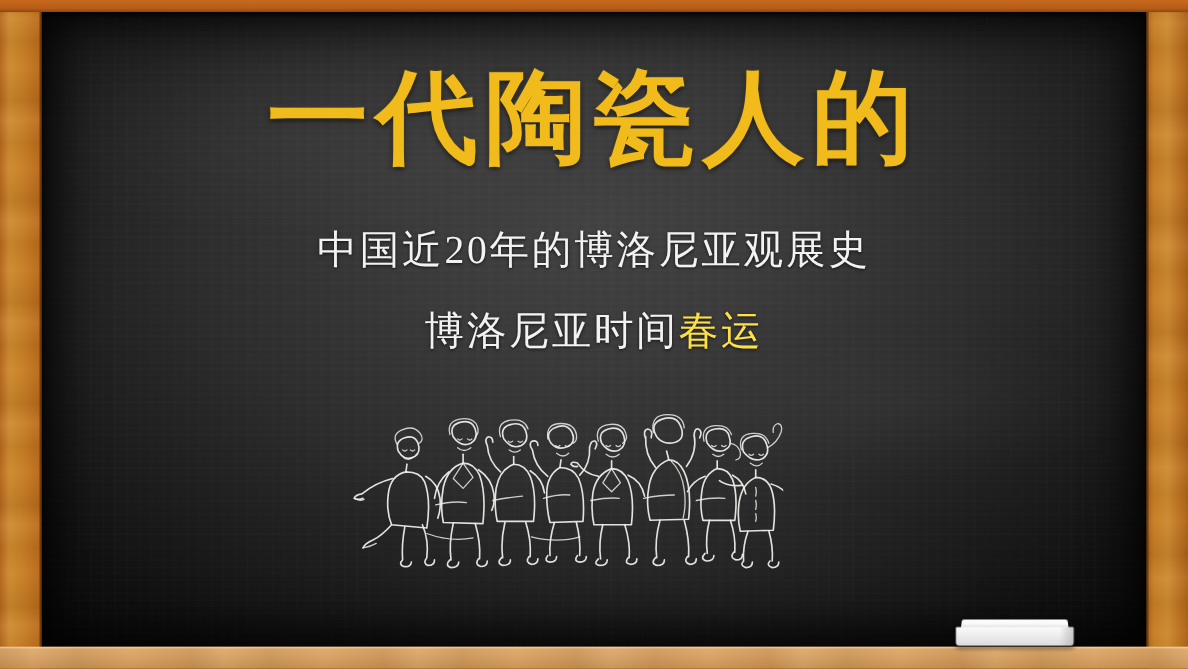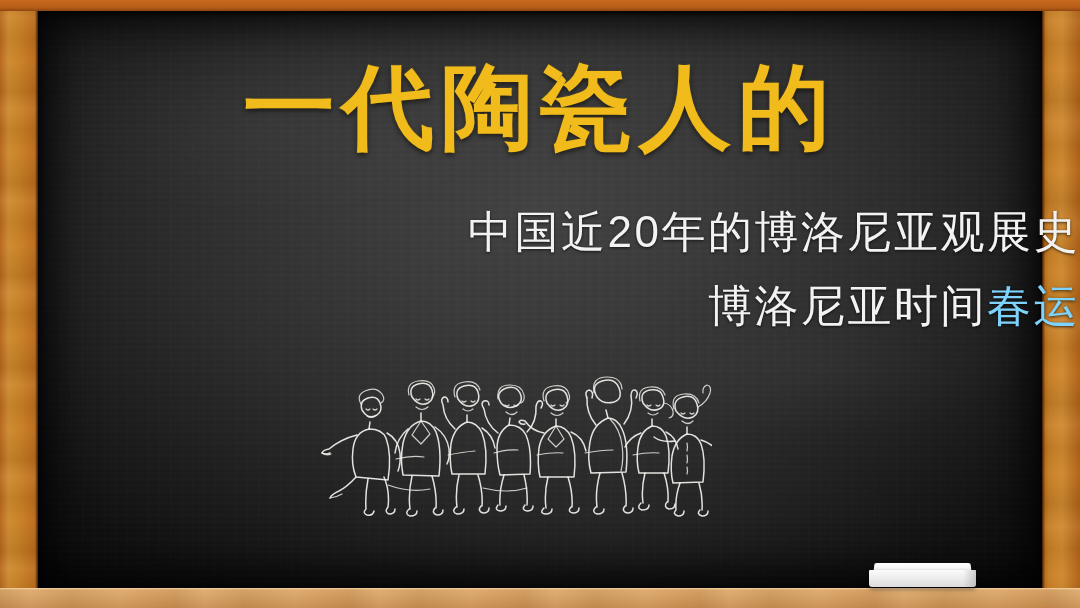--- a/index.html
+++ b/index.html
@@ -113,31 +113,32 @@
     line-height:1.06;
     font-weight:bold;
     letter-spacing:7px;
     color:#f0bb1b;
     text-shadow:0 2px 5px rgba(0,0,0,.65), 0 0 2px rgba(255,210,70,.35);
     white-space:nowrap;
   }
 
   .subtitle{
     position:absolute;left:0;right:0;
-    text-align:right;
+    text-align:center;
     color:#f2f2f2;
-    font-size:44px;
+    font-size:36px;
     letter-spacing:2.5px;
     font-weight:normal;
     text-shadow:0 1px 3px rgba(0,0,0,.7);
     white-space:nowrap;
+    font-family:Liberation Serif, serif;
   }
   .sub-1{top:203px;}
   .sub-2{top:277px;}
-  .accent{color:#7dd3fc;}
+  .accent{color:#fde047;}
 
   
   .illustration{
     position:absolute;
     left:308px;top:363px;
     width:404px;height:160px;
   }
   .illustration svg{display:block;width:100%;height:100%;}
   .chalk{
     fill:none;

